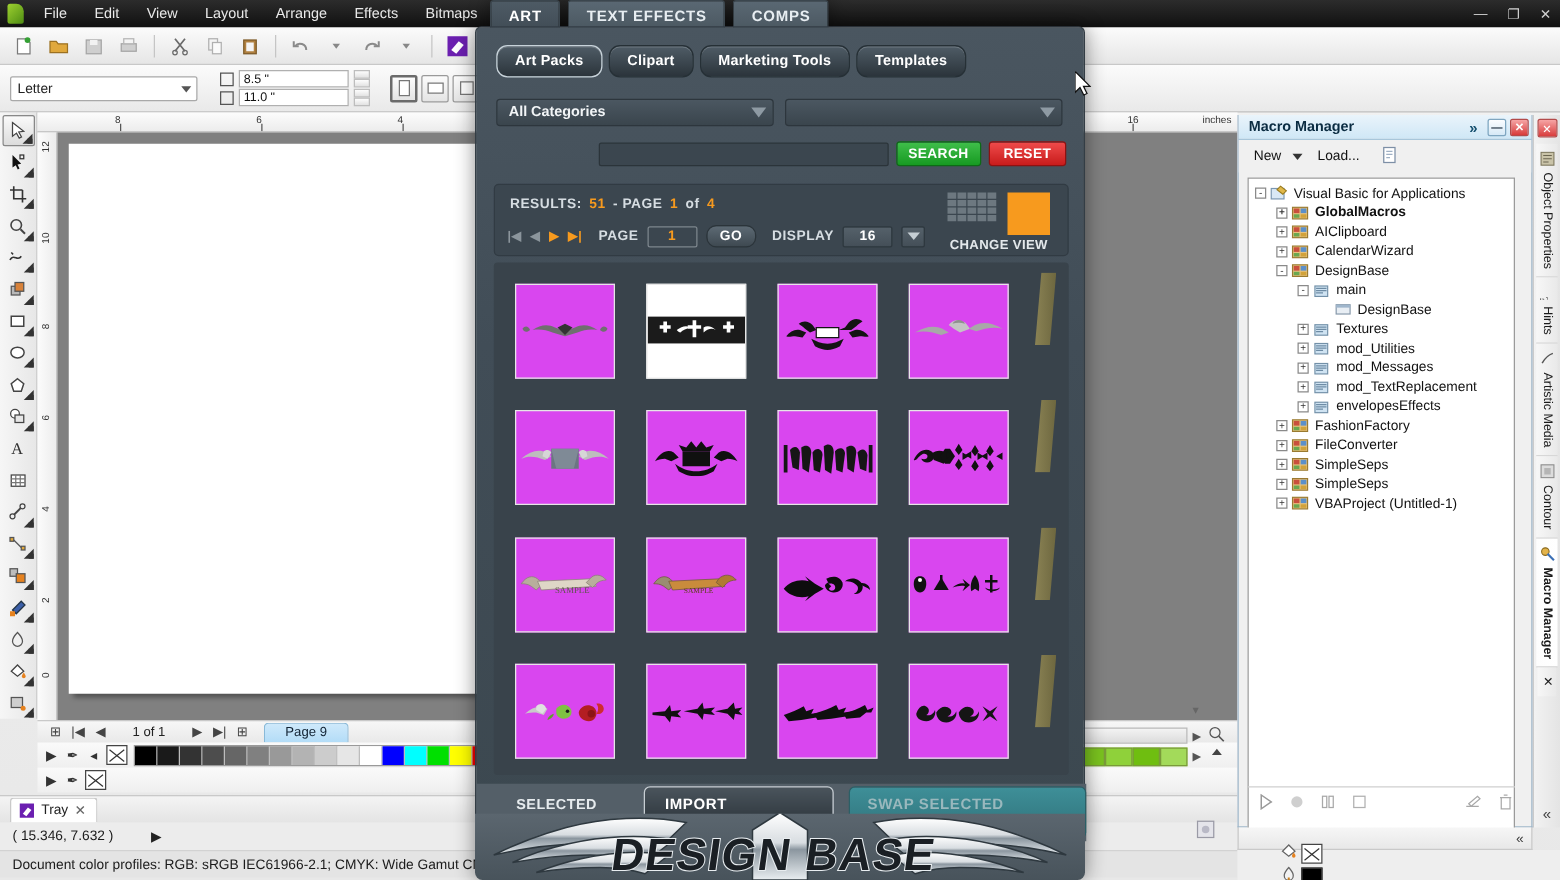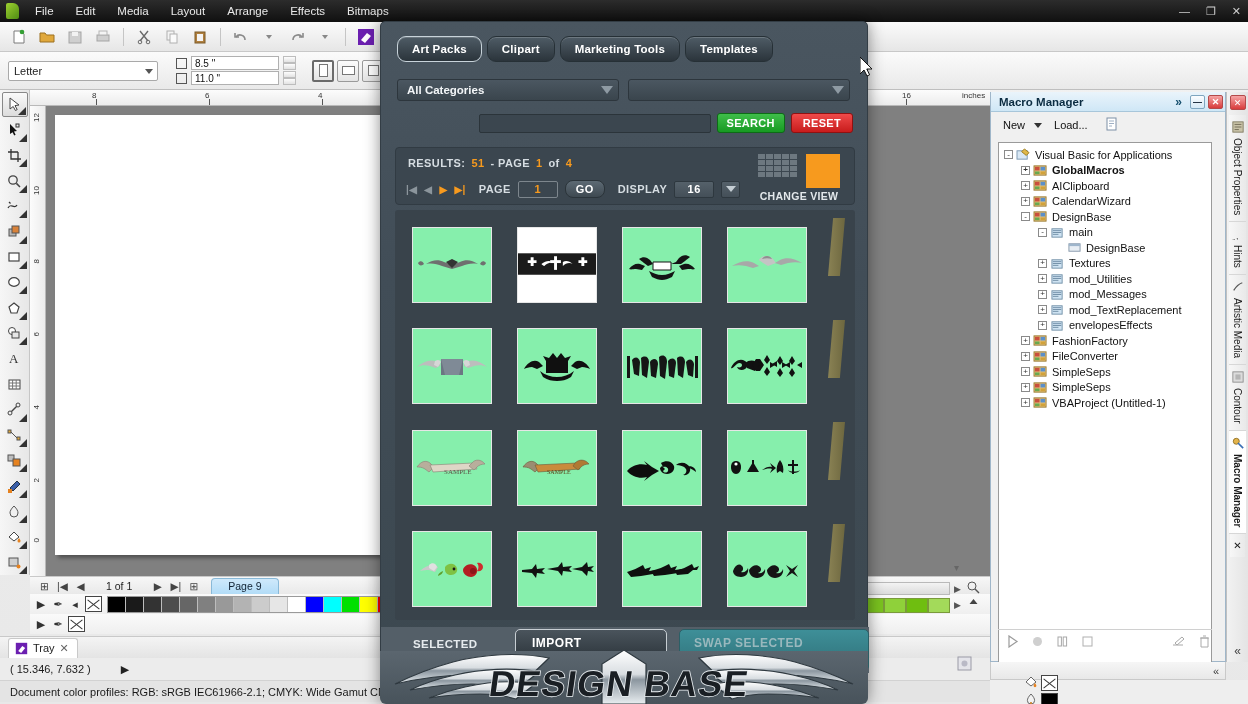--- a/index.html
+++ b/index.html
@@ -311,21 +311,21 @@
     position:absolute; left:14px; top:188px; width:460px; height:410px;
     background:#39434b; border-radius:3px;
   }
   .thumbs {
     position:absolute; left:0; top:0; width:424px; height:410px;
     display:grid; grid-template-columns:repeat(4,1fr); grid-template-rows:repeat(4,1fr);
     padding:4px 0 0 4px; gap:0;
   }
   .thumb-cell { display:flex; align-items:center; justify-content:center; }
   .thumb {
-    width:80px; height:76px; background:#86efac; border:1px solid #e6e6e6;
+    width:80px; height:76px; background:#d946ef; border:1px solid #e6e6e6;
     display:flex; align-items:center; justify-content:center; overflow:hidden;
   }
   .thumb svg{display:block;}
   .scrollcol {
     position:absolute; right:0; top:0; width:36px; height:410px;
   }
   .scrollcol .tabmark {
     position:absolute; right:10px; width:17px; height:58px;
     background:linear-gradient(to right,#8a8254,#6d673f);
     clip-path: polygon(30% 0, 100% 0, 70% 100%, 0 100%);
@@ -356,21 +356,21 @@
 <body>
 
 <div id="corel-window">
 
   <div class="menubar">
     <div class="corel-logo">
         <div></div>
       </div>
     <div class="mi">File</div>
     <div class="mi">Edit</div>
-    <div class="mi">Media</div>
+    <div class="mi">View</div>
     <div class="mi">Layout</div>
     <div class="mi">Arrange</div>
     <div class="mi">Effects</div>
     <div class="mi">Bitmaps</div>
     <div class="win-controls">
       <span>—</span>
       <span>❐</span>
       <span>✕</span>
     </div>
   </div>
@@ -1021,20 +1021,25 @@
             <path d="M7 1c2.6 2.8 3.6 4.7 3.6 6.5a3.6 3.6 0 01-7.2 0C3.4 5.7 4.4 3.8 7 1z" fill="#f2f2f2" stroke="#666"></path>
             <path d="M7 9v3" stroke="#c87f1e" stroke-width="1.6"></path>
           </svg></span>
       <span style="width:17px;height:16px;background:#000;border:1px solid #444;"></span>
     </div>
   </div>
 </div>
 
 <div id="designbase">
 
+  <div class="db-tabs">
+    <div class="db-tab active">ART</div>
+    <div class="db-tab">TEXT EFFECTS</div>
+    <div class="db-tab">COMPS</div>
+  </div>
 
   <div class="db-body">
 
     <div class="db-row1">
       <div class="pillbtn sel">Art Packs</div>
       <div class="pillbtn">Clipart</div>
       <div class="pillbtn">Marketing Tools</div>
       <div class="pillbtn">Templates</div>
     </div>
 

